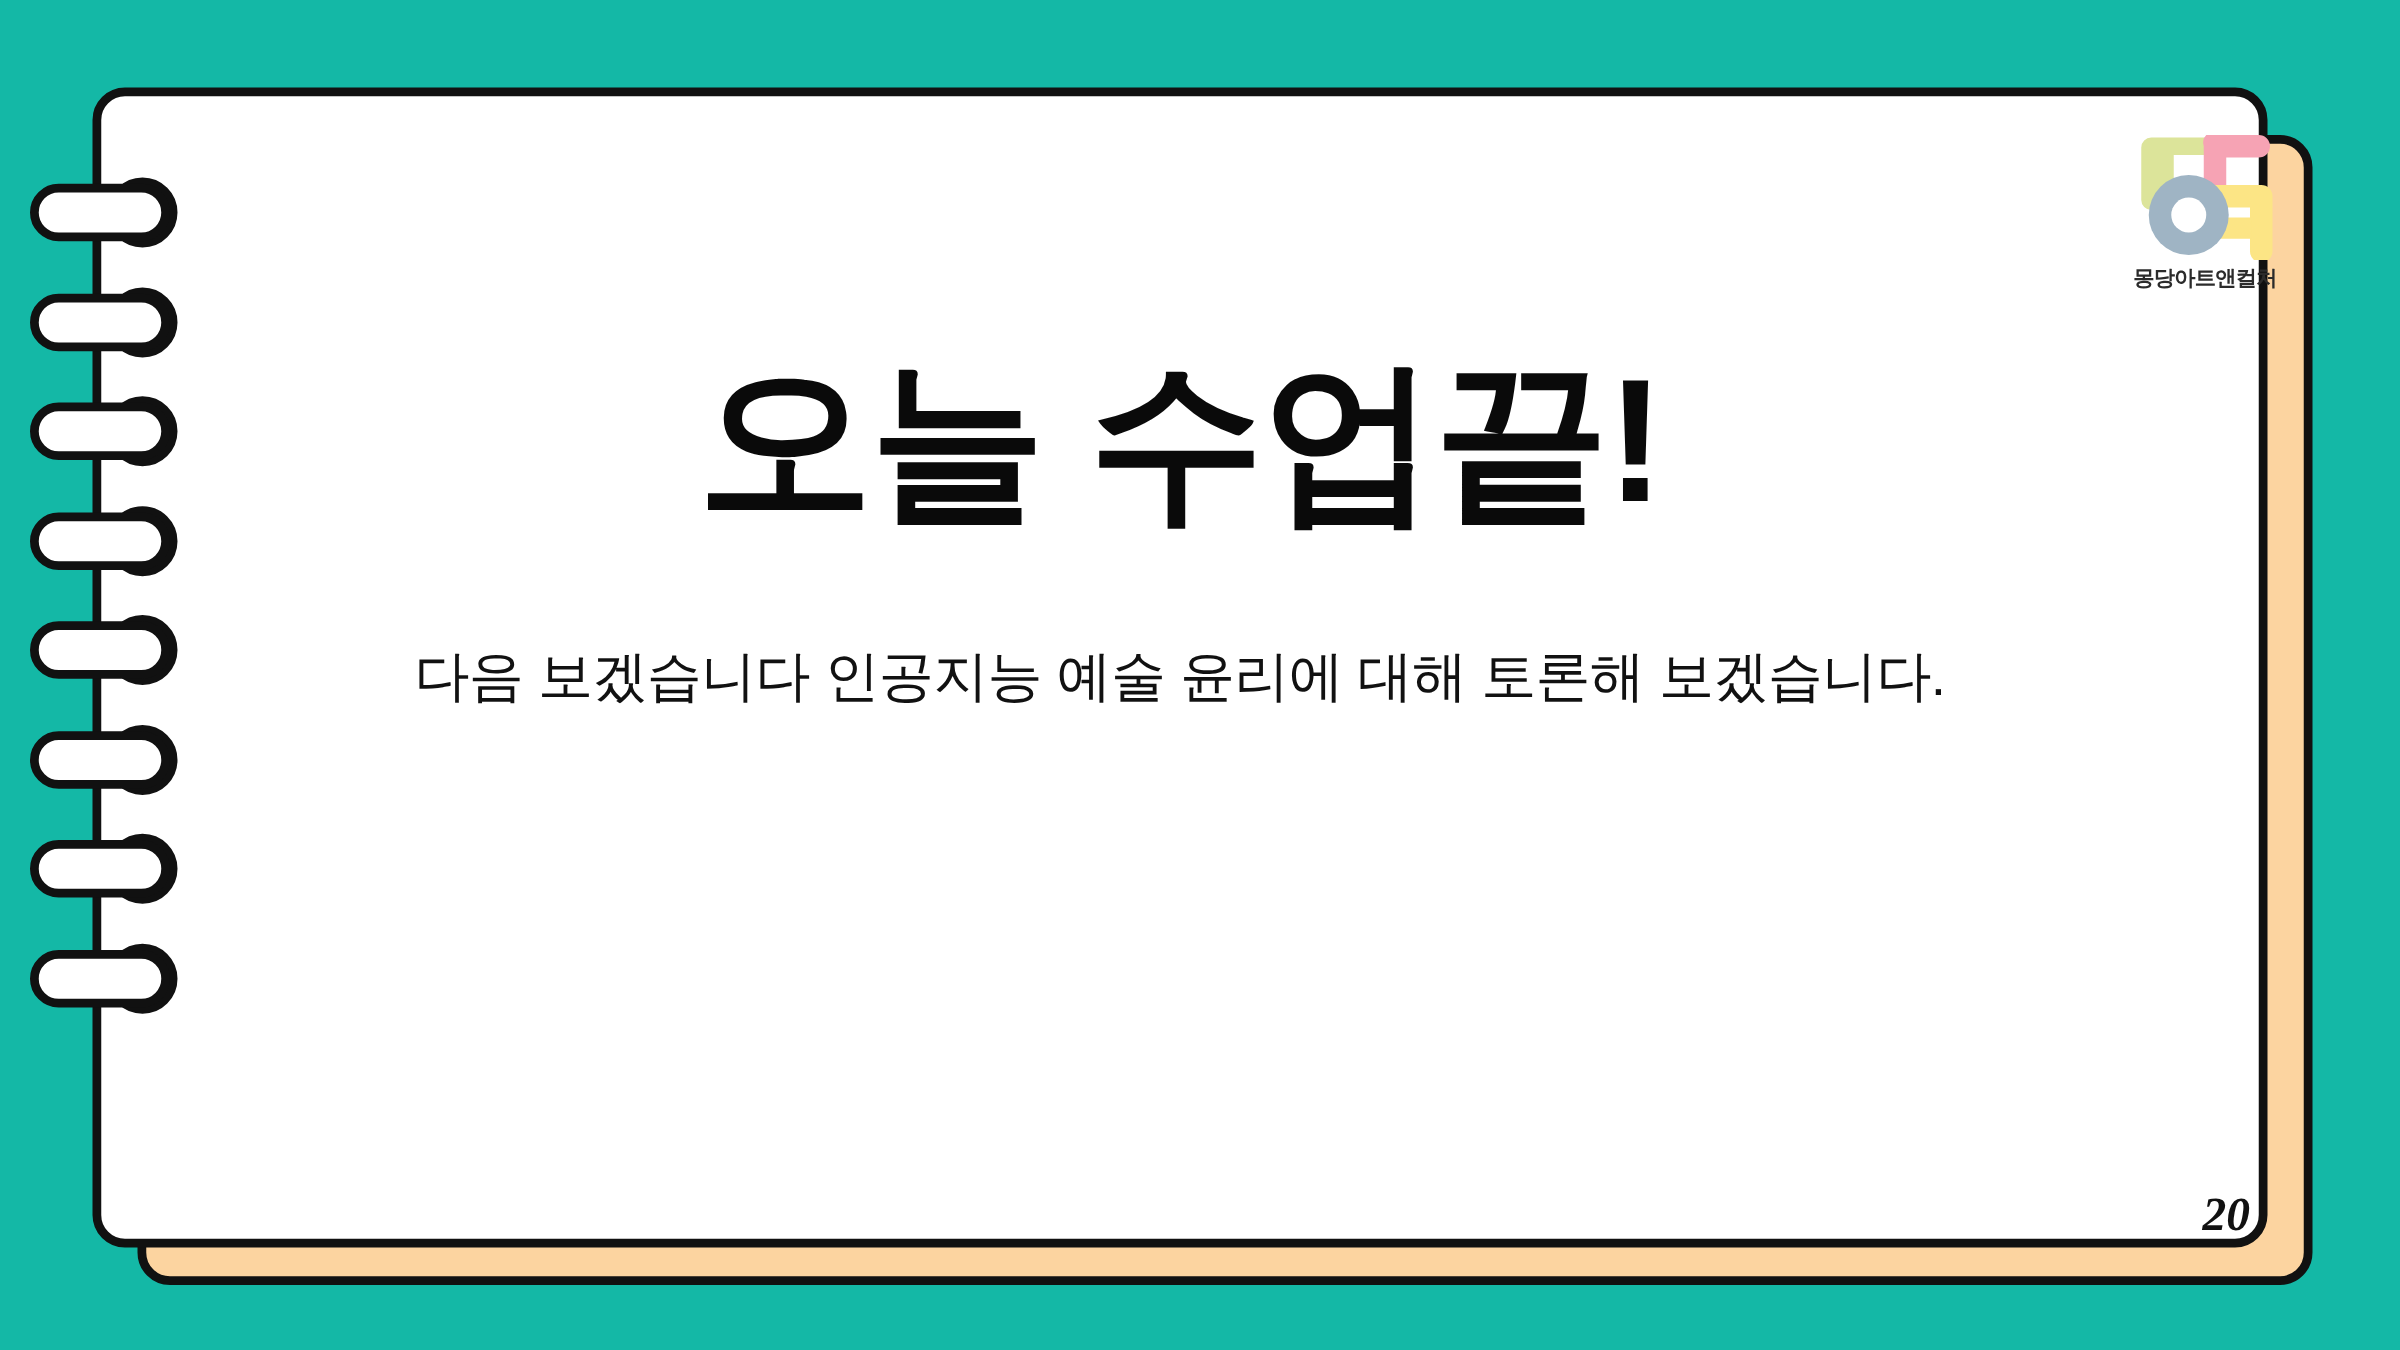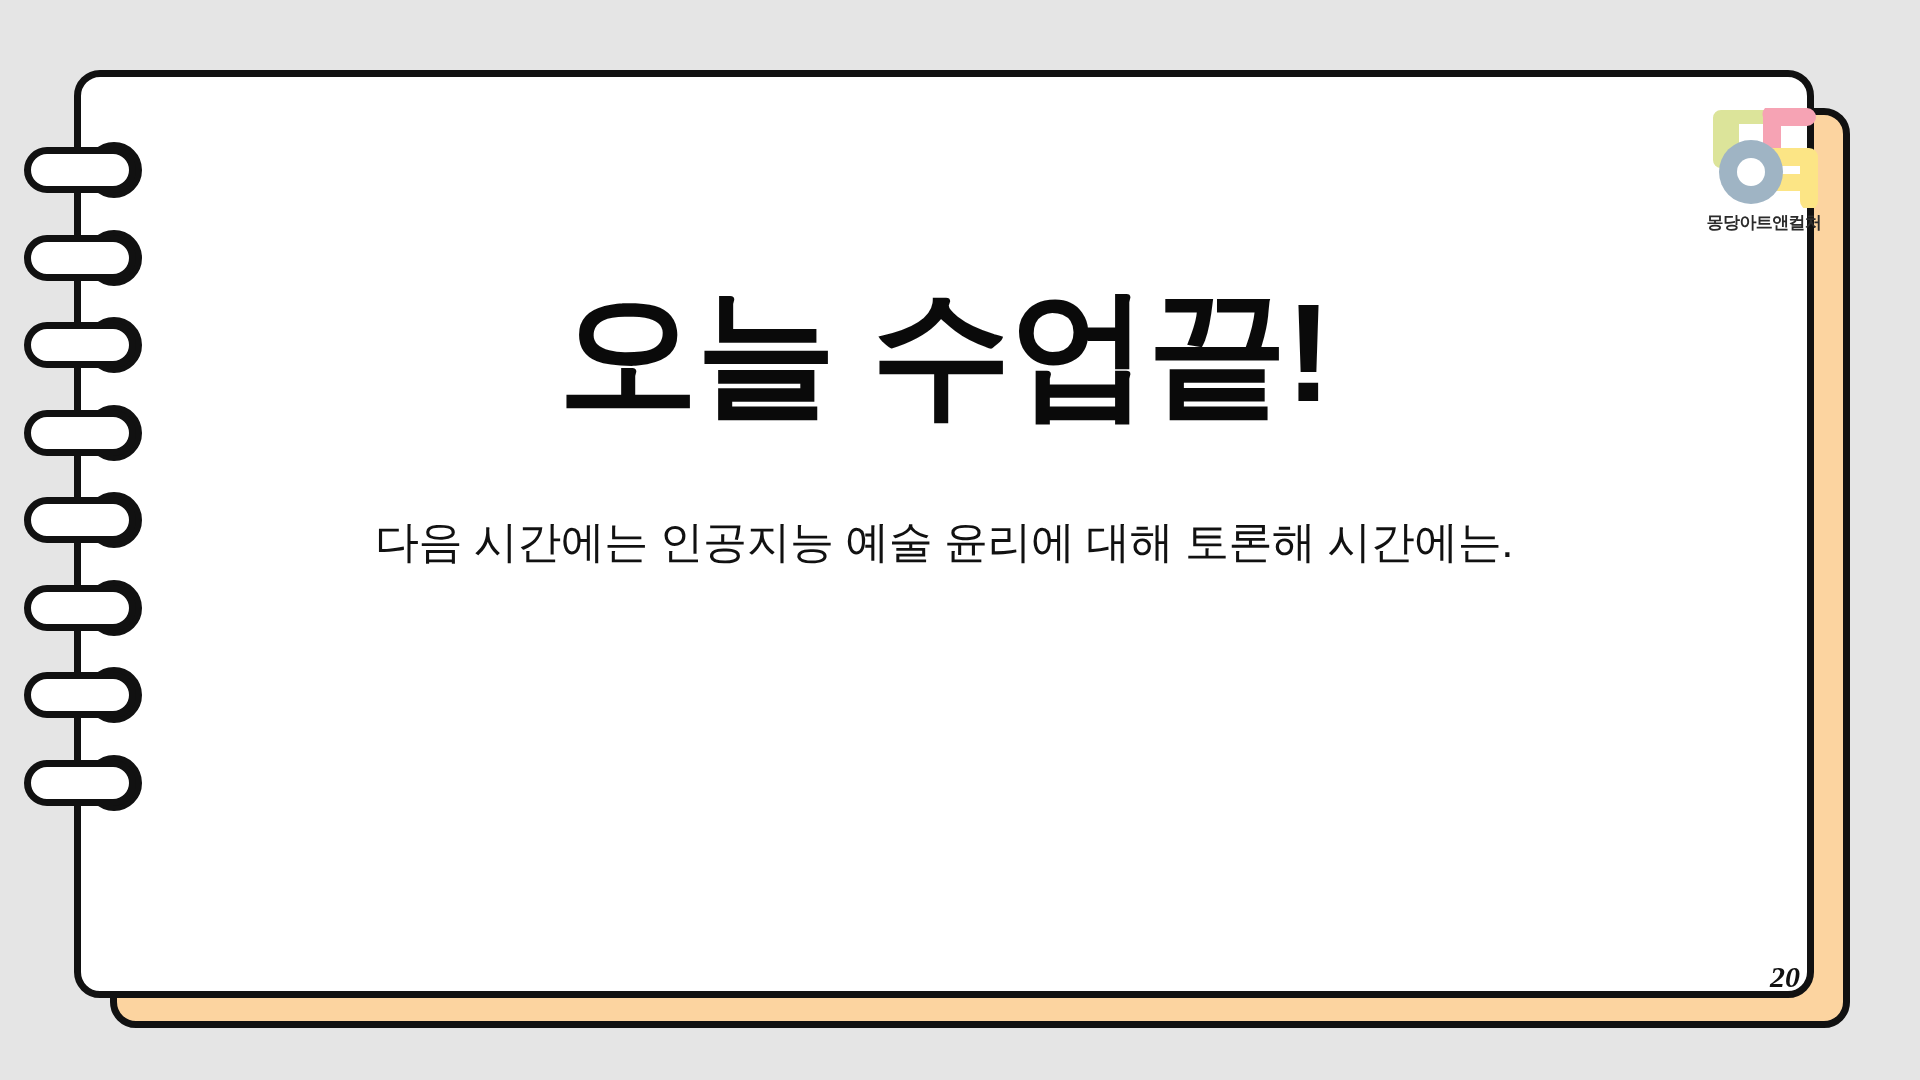--- a/index.html
+++ b/index.html
@@ -15,21 +15,21 @@
     background: #F6A3B4;
     position: relative;
   }
 
   
   #slide {
     position: absolute;
     inset: 0;
     width: 1920px;
     height: 1080px;
-    background: #e5e5e5;
+    background: #14b8a6;
     overflow: hidden;
   }
 
   
   .card-back {
     position: absolute;
     left: 110px;
     top: 108px;
     width: 1740px;
     height: 920px;
@@ -149,21 +149,21 @@
   }
 
   
   .page-number {
     position: absolute;
     right: 120px;
     bottom: 86px;
     font-family: "Liberation Serif", "DejaVu Serif", serif;
     font-style: italic;
     font-weight: 700;
-    font-size: 30px;
+    font-size: 38px;
     color: #111111;
   }
 </style>
 </head>
 <body>
 
 <div id="slide">
 
   <div class="card-back"></div>
 
@@ -180,21 +180,21 @@
       <path d="M70 78 h28 v17 h-28 a8.5 8.5 0 0 1 0 -17 z" fill="#FCE585"></path>
 
       <circle cx="48" cy="76" r="32" fill="#9FB4C4"></circle>
       <circle cx="48" cy="76" r="14" fill="#FFFFFF"></circle>
     </svg>
     <div class="logo-word">몽당아트앤컬처</div>
   </div>
 
   <div class="content">
     <div class="headline">오늘 수업끝!</div>
-    <div class="subline">다음 시간에는 인공지능 예술 윤리에 대해 토론해 시간에는.</div>
+    <div class="subline">다음 보겠습니다 인공지능 예술 윤리에 대해 토론해 보겠습니다.</div>
   </div>
 
   <div class="page-number">20</div>
 
   <div class="rings" id="rings">
       <div class="ring" style="top: 147px;">
         <div class="ring-disc"></div>
         <div class="ring-bar"></div>
       </div>
       <div class="ring" style="top: 234.5px;">

